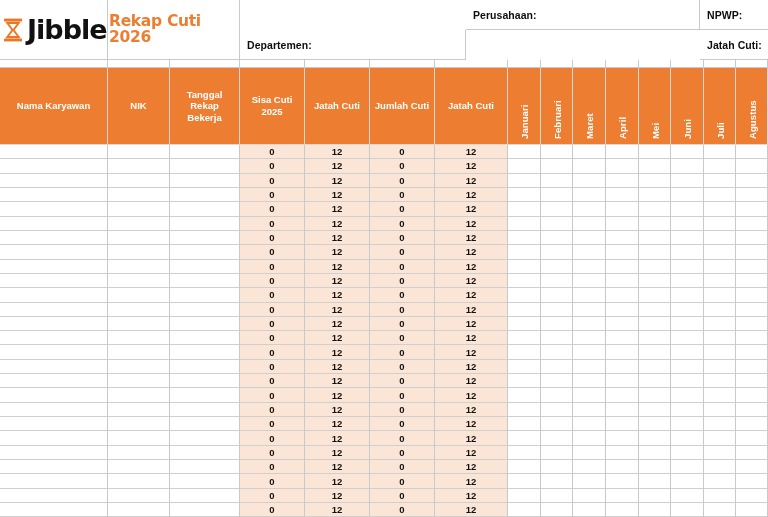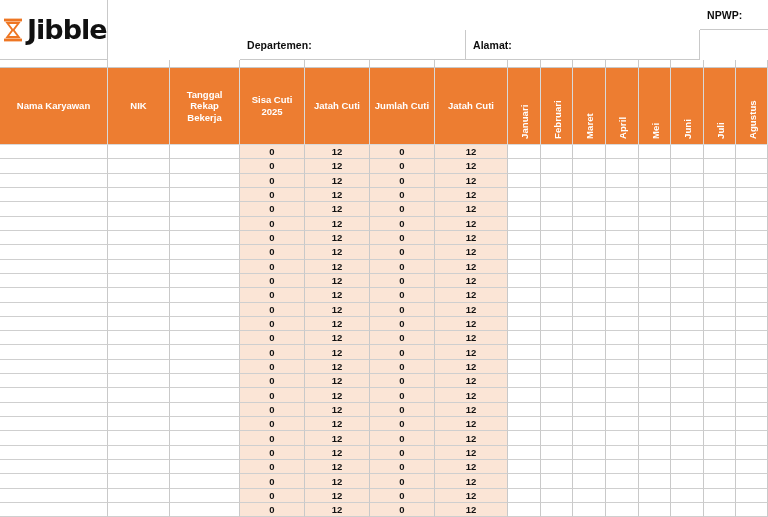--- a/index.html
+++ b/index.html
@@ -158,25 +158,29 @@
           <path d="M2 1.6 H20 V4.4 H2 Z" fill="#ee7623"></path>
           <path d="M2 21.6 H20 V24.4 H2 Z" fill="#ee7623"></path>
           <path d="M3.2 4.8 H18.8 L12.6 13 L18.8 21.2 H3.2 L9.4 13 Z
                    M7.2 7.0 L11 11.9 L14.8 7.0 Z
                    M11 14.1 L7.2 19.0 H14.8 Z" fill="#ee7623" fill-rule="evenodd"></path>
         </svg>
         <span class="logo-text">Jibble</span>
       </div>
     </div>
 
-
+    <div class="title-cell">
+      <span class="title-text">Rekap Cuti 2026</span>
+    </div>
+
+    <div class="info-cell" style="left:466px;top:0;width:234px;height:30px;">Perusahaan:</div>
     <div class="info-cell" style="left:240px;top:30px;width:226px;height:30px;">Departemen:</div>
 
     <div class="info-cell" style="left:700px;top:0;width:68px;height:30px;border-right:none;">NPWP:</div>
-    <div class="info-cell" style="left:466px;top:30px;width:234px;height:30px;">Alamat:</div>
+    <div class="info-cell" style="left:700px;top:30px;width:68px;height:30px;border-right:none;">Jatah Cuti:</div>
   </div>
 
   <div id="spacer-row">
       <div class="spacer-cell" style="left: 0px; top: 60px; width: 108px; height: 8px;"></div>
       <div class="spacer-cell" style="left: 108px; top: 60px; width: 62px; height: 8px;"></div>
       <div class="spacer-cell" style="left: 170px; top: 60px; width: 70px; height: 8px;"></div>
       <div class="spacer-cell" style="left: 240px; top: 60px; width: 65px; height: 8px;"></div>
       <div class="spacer-cell" style="left: 305px; top: 60px; width: 65px; height: 8px;"></div>
       <div class="spacer-cell" style="left: 370px; top: 60px; width: 65px; height: 8px;"></div>
       <div class="spacer-cell" style="left: 435px; top: 60px; width: 73px; height: 8px;"></div>

